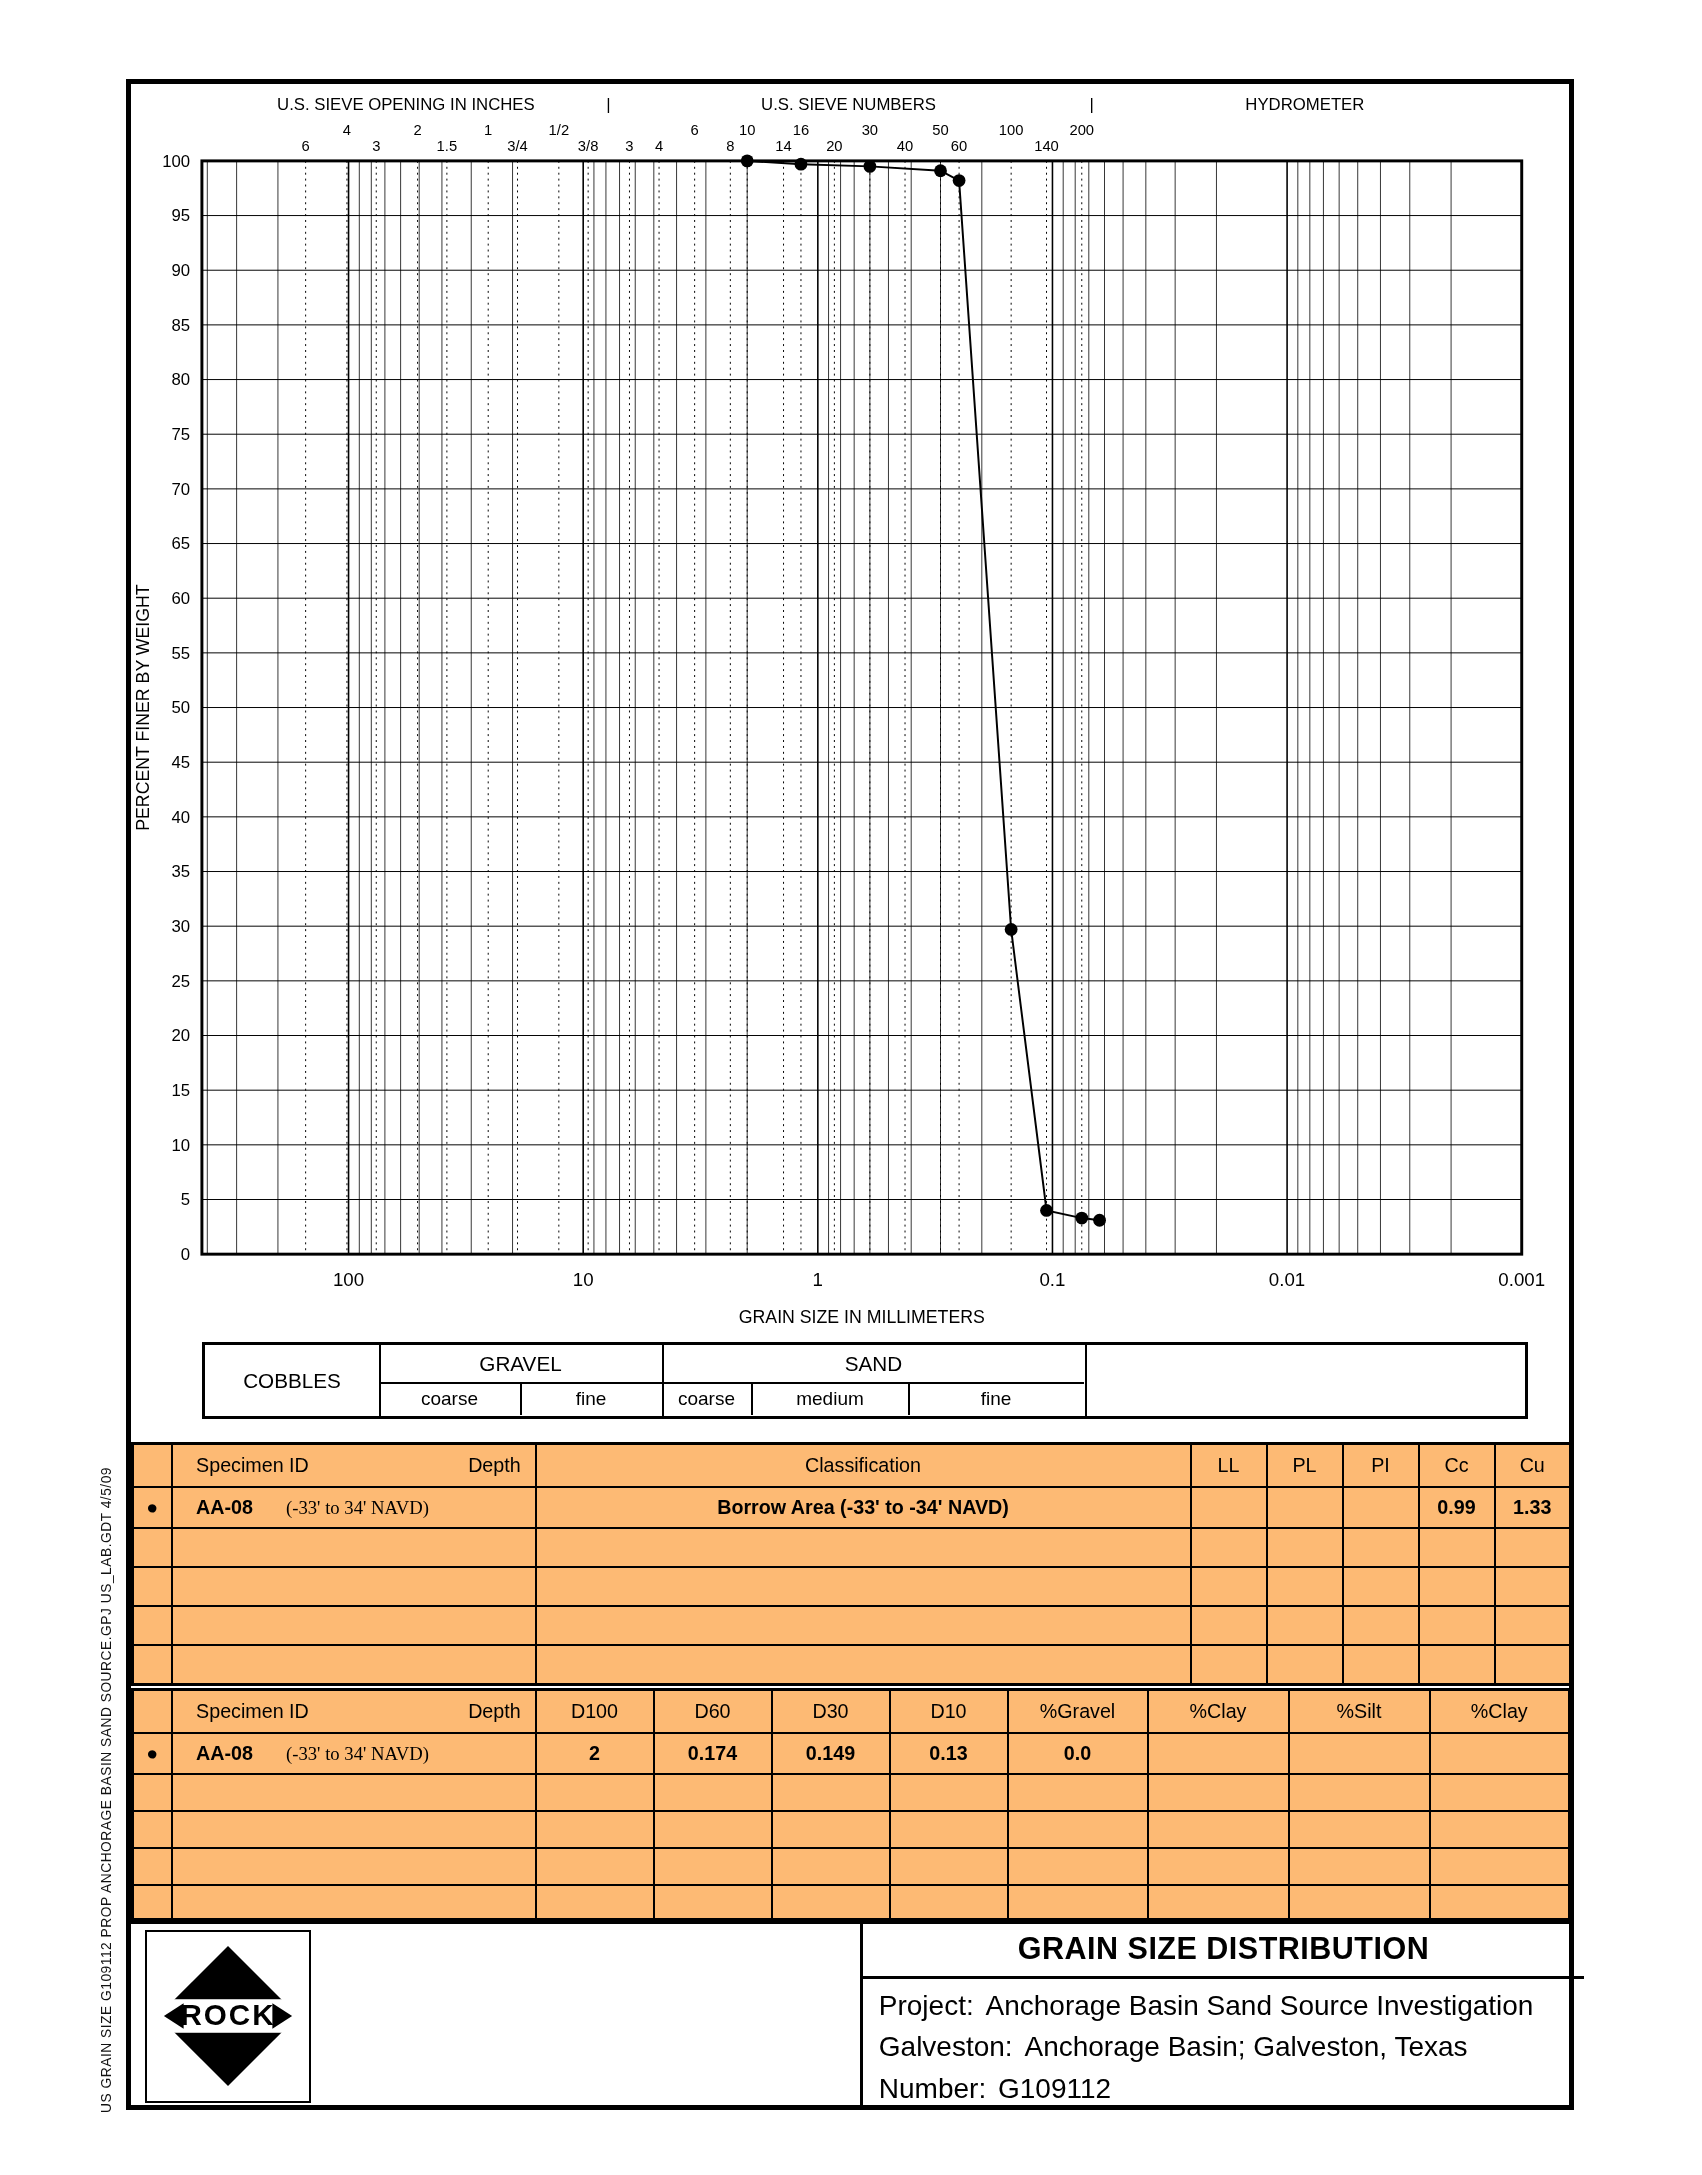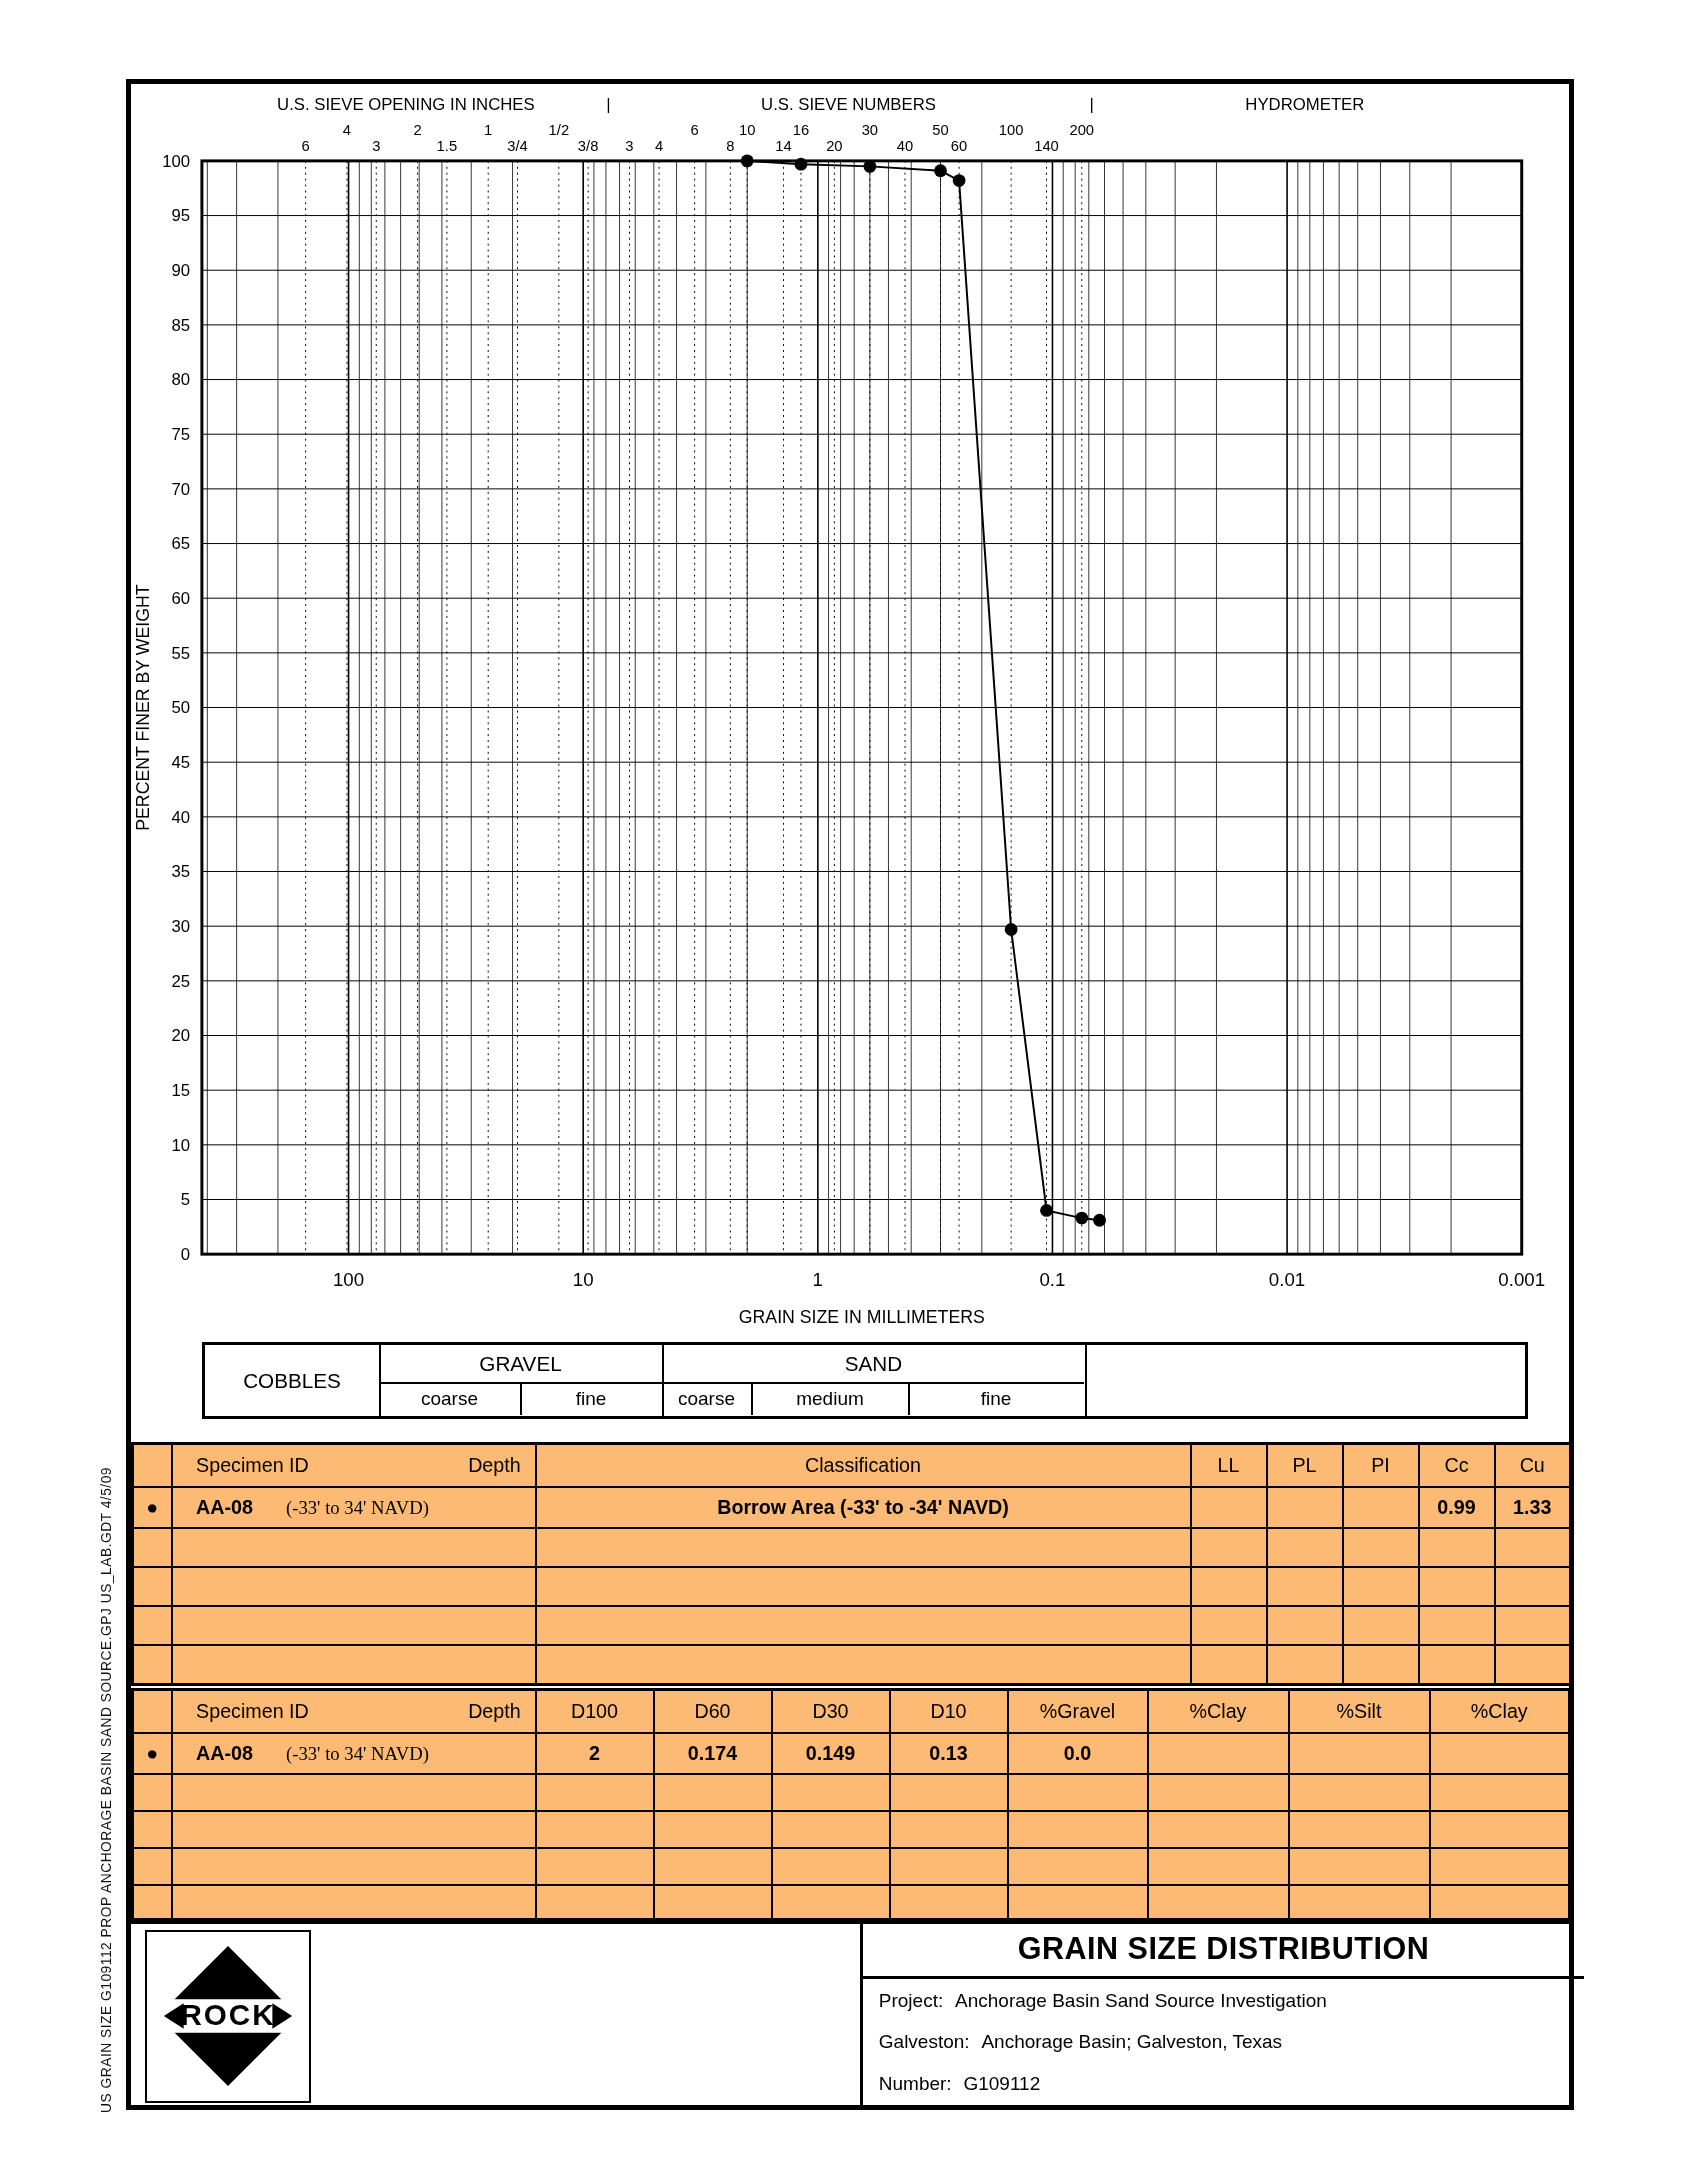--- a/index.html
+++ b/index.html
@@ -49,21 +49,21 @@
   .dep{font-family:"Liberation Serif", serif;font-size:18.7px;margin-left:33px;}
   td.mark{text-align:center;font-size:21.7px;line-height:1;}
   td.bv{font-weight:bold;text-align:center;}
 
   
   .footer{position:absolute;left:0;top:1834px;width:1438px;height:187px;border-top:3px solid #000;}
   .logo-box{position:absolute;left:13.8px;top:8.9px;width:162px;height:169px;border:2px solid #000;display:flex;align-items:center;justify-content:center;}
   .company{position:absolute;left:199px;top:33px;font-size:17.7px;line-height:25.6px;}
   .footer-right{position:absolute;left:717px;top:0;width:721px;height:187px;border-left:3px solid #000;margin-left:12px;}
   .report-title{height:55px;line-height:55px;text-align:center;font-size:30.5px;font-weight:bold;border-bottom:3px solid #000;letter-spacing:0.5px;}
-  .meta-line{position:absolute;left:15.8px;font-size:19px;text-align:right;}
+  .meta-line{position:absolute;left:15.8px;font-size:28px;text-align:right;}
   .meta-line .lab{margin-right:11.8px;}
 </style>
 </head>
 <body>
 
 <div class="vnote">US GRAIN SIZE  G109112 PROP  ANCHORAGE BASIN SAND SOURCE.GPJ  US_LAB.GDT  4/5/09</div>
 
 <div class="frame">
 
   <div class="chart-area">

